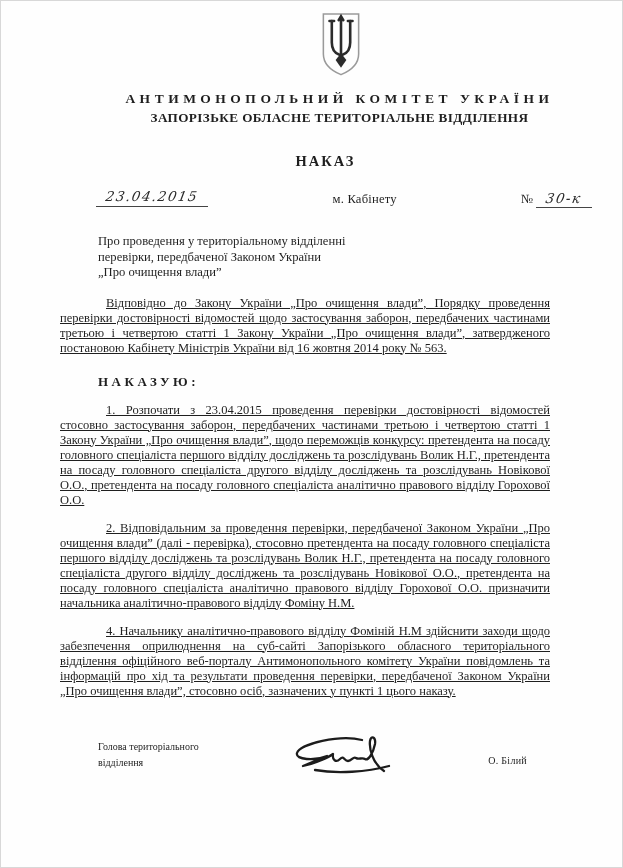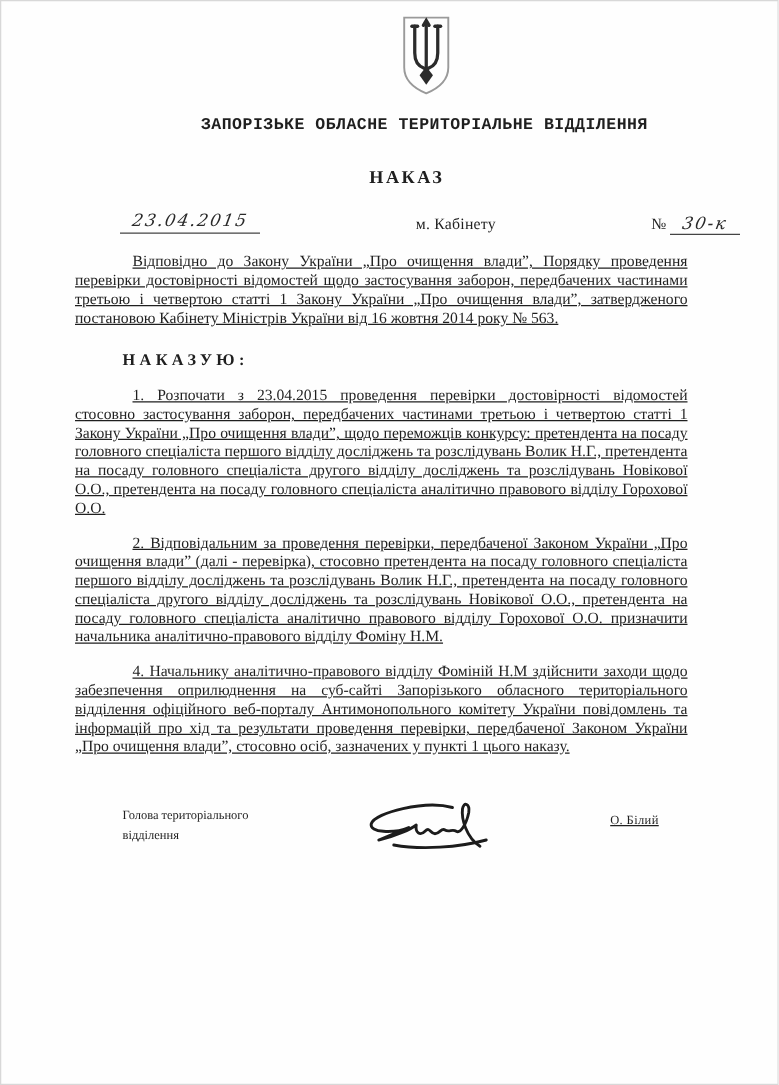--- a/index.html
+++ b/index.html
@@ -15,21 +15,21 @@
   }
   .emblem-wrap{ text-align:center; padding-top:10px; padding-left:58px; }
   .emblem-wrap svg{ display:inline-block; }
   .header{ text-align:center; padding-left:56px; margin-top:10px; }
   .committee{
     font-weight:bold; font-size:13.5px; letter-spacing:4.5px;
     white-space:nowrap;
   }
   .division{
     font-weight:bold; font-size:13.2px; letter-spacing:0.4px;
-    margin-top:3px; white-space:nowrap;font-family:Liberation Mono, monospace;
+    margin-top:3px; white-space:nowrap;
   }
   .doc-title{
     text-align:center; padding-left:28px; margin-top:27px;
     font-weight:bold; font-size:14.5px; letter-spacing:2px;
   }
   .dateline{
     display:flex; align-items:flex-end; justify-content:space-between;
     margin:18px 30px 0 95px; font-size:12.6px;
   }
   .hand{
@@ -52,21 +52,21 @@
   .order-word{
     margin:18px 0 0 97px; font-weight:bold; font-size:13px; letter-spacing:3.5px;
   }
   .para{ margin-top:13px; text-indent:46px; }
   .sig-row{
     display:flex; align-items:flex-start; justify-content:space-between;
     margin:40px 95px 0 97px; font-size:10px;
   }
   .sig-role{ white-space:pre-line; line-height:16px; }
   .sig-scribble{ margin-top:-6px; }
-  .sig-name{ margin-top:6px; letter-spacing:0.3px;text-decoration:underline; }
+  .sig-name{ margin-top:16px; letter-spacing:0.3px; }
 </style>
 </head>
 <body>
 
 <div class="page">
 
   <div class="emblem-wrap">
     <svg width="46" height="66" viewBox="0 0 60 86" aria-hidden="true">
       <path d="M7 4 H53 V56 C53 70 42 78 30 83 C18 78 7 70 7 56 Z" fill="none" stroke="#9a9a9a" stroke-width="2"></path>
       <g fill="none" stroke="#2b2b2b" stroke-width="3.4" stroke-linecap="round">
@@ -75,34 +75,38 @@
         <path d="M42 13 V41 C42 50 38 55 32 57"></path>
         <path d="M15 13 H21"></path>
         <path d="M39 13 H45"></path>
         <path d="M27 12 L30 7 L33 12"></path>
       </g>
       <path d="M30 55 L23 64 L30 74 L37 64 Z" fill="#2b2b2b"></path>
     </svg>
   </div>
 
   <div class="header">
+    <div class="committee">АНТИМОНОПОЛЬНИЙ КОМІТЕТ УКРАЇНИ</div>
     <div class="division">ЗАПОРІЗЬКЕ ОБЛАСНЕ ТЕРИТОРІАЛЬНЕ ВІДДІЛЕННЯ</div>
   </div>
 
   <div class="doc-title">НАКАЗ</div>
 
   <div class="dateline">
     <span class="underfield"><span class="hand">23.04.2015</span></span>
     <span class="city">м. Кабінету</span>
     <span class="numgroup">
       <span>№</span>
       <span class="underfield"><span class="hand">30-к</span></span>
     </span>
   </div>
 
+  <div class="subject">Про проведення у територіальному відділенні
+перевірки, передбаченої  Законом  України
+„Про очищення  влади”</div>
 
   <div class="bodytext intro">Відповідно до Закону України „Про очищення влади”, Порядку проведення перевірки достовірності відомостей щодо застосування заборон, передбачених частинами третьою і четвертою статті 1 Закону України „Про очищення влади”, затвердженого постановою Кабінету Міністрів України від 16 жовтня 2014 року № 563.</div>
 
   <div class="order-word">НАКАЗУЮ:</div>
 
   <div class="bodytext para">1. Розпочати з 23.04.2015 проведення перевірки достовірності відомостей стосовно застосування заборон, передбачених частинами третьою і четвертою  статті 1 Закону України „Про очищення влади”, щодо переможців конкурсу: претендента на посаду головного спеціаліста першого відділу досліджень та розслідувань Волик Н.Г.,  претендента на посаду головного спеціаліста другого відділу досліджень та розслідувань Новікової О.О.,  претендента на посаду головного спеціаліста аналітично правового відділу Горохової О.О.</div>
   <div class="bodytext para">2. Відповідальним за проведення перевірки, передбаченої Законом України „Про очищення влади” (далі - перевірка), стосовно претендента на посаду головного спеціаліста першого відділу досліджень та розслідувань Волик Н.Г.,  претендента на посаду головного спеціаліста другого відділу досліджень та розслідувань Новікової О.О.,  претендента на посаду головного спеціаліста аналітично правового відділу Горохової О.О. призначити начальника аналітично-правового відділу Фоміну Н.М.</div>
   <div class="bodytext para">4. Начальнику аналітично-правового відділу Фоміній Н.М здійснити заходи щодо забезпечення оприлюднення на суб-сайті Запорізького обласного територіального відділення офіційного веб-порталу Антимонопольного комітету України повідомлень та інформацій про хід та результати проведення перевірки, передбаченої Законом України „Про очищення влади”, стосовно осіб, зазначених у пункті 1 цього наказу.</div>
 
   <div class="sig-row">

